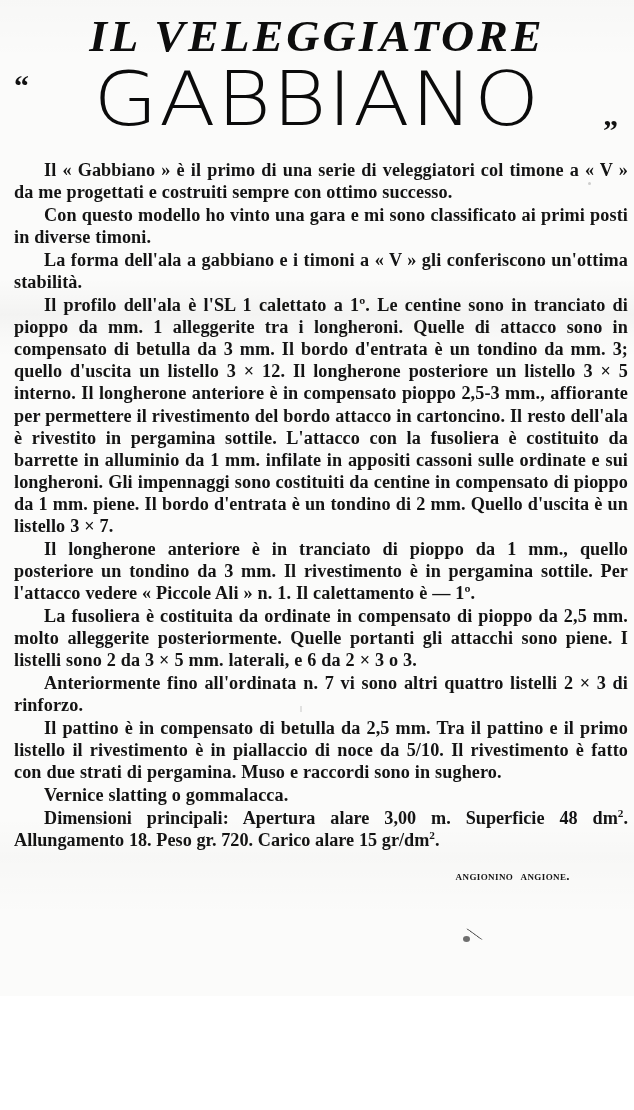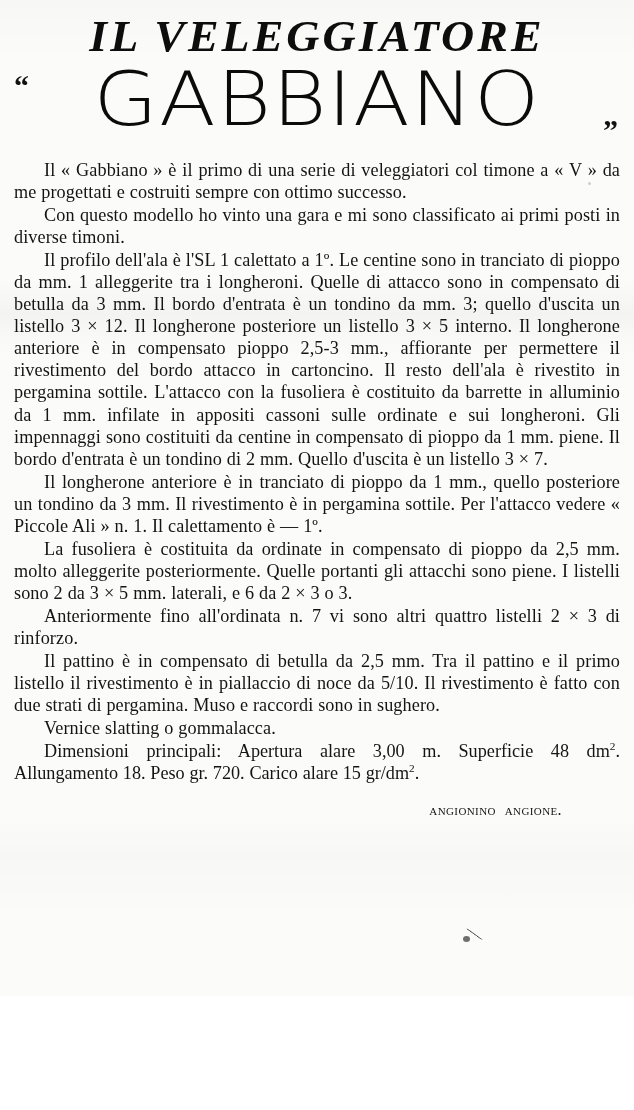--- a/index.html
+++ b/index.html
@@ -74,21 +74,22 @@
     font-weight: 700;
     font-size: 30px;
     color: #111;
     line-height: 1;
   }
   .quote-open { left: 14px; top: 8px; }
   .quote-close { right: 16px; top: 52px; }
 
   
   .body-text {
-    padding: 10px 14px 0 14px;
+    padding: 10px 6px 0 14px;
+    font-weight: bold;
   }
   p.para {
     margin: 0 0 1px 0;
     text-indent: 30px;
     text-align: justify;
     text-align-last: left;
     font-size: 18.2px;
     line-height: 22.05px;
     letter-spacing: 0.1px;
     word-spacing: 0.2px;
@@ -97,21 +98,21 @@
   p.para.tight { letter-spacing: 0px; }
   sup.unit {
     font-size: 0.62em;
     vertical-align: super;
     line-height: 0;
   }
   .signature {
     margin-top: 17px;
     text-align: right;
     padding-right: 58px;
-    font-size: 16px;
+    font-size: 13px;
     letter-spacing: 0.4px;
   }
   .signature .sc {
     font-variant: small-caps;
     text-transform: lowercase;
   }
   .signature .sc::first-letter { font-size: 1em; }
 
   
   .smudge {
@@ -151,20 +152,21 @@
     <div class="title-line2-wrap">
       <span class="quote-open">“</span>
       <div class="title-line2">GABBIANO</div>
       <span class="quote-close">”</span>
     </div>
   </div>
 
   <div class="body-text">
     <p class="para">Il « Gabbiano » è il primo di una serie di veleggiatori col timone a « V » da me progettati e costruiti sempre con ottimo successo.</p>
     <p class="para">Con questo modello ho vinto una gara e mi sono classificato ai primi posti in diverse timoni.</p>
+    <p class="para">La forma dell'ala a gabbiano e i timoni a « V » gli conferiscono un'ottima stabilità.</p>
     <p class="para">Il profilo dell'ala è l'SL 1 calettato a 1º. Le centine sono in tranciato di pioppo da mm. 1 alleggerite tra i longheroni. Quelle di attacco sono in compensato di betulla da 3 mm. Il bordo d'entrata è un tondino da mm. 3; quello d'uscita un listello 3 × 12. Il longherone posteriore un listello 3 × 5 interno. Il longherone anteriore è in compensato pioppo 2,5-3 mm., affiorante per permettere il rivestimento del bordo attacco in cartoncino. Il resto dell'ala è rivestito in pergamina sottile. L'attacco con la fusoliera è costituito da barrette in alluminio da 1 mm. infilate in appositi cassoni sulle ordinate e sui longheroni. Gli impennaggi sono costituiti da centine in compensato di pioppo da 1 mm. piene. Il bordo d'entrata è un tondino di 2 mm. Quello d'uscita è un listello 3 × 7.</p>
     <p class="para">Il longherone anteriore è in tranciato di pioppo da 1 mm., quello posteriore un tondino da 3 mm. Il rivestimento è in pergamina sottile. Per l'attacco vedere « Piccole Ali » n. 1. Il calettamento è — 1º.</p>
     <p class="para">La fusoliera è costituita da ordinate in compensato di pioppo da 2,5 mm. molto alleggerite posteriormente. Quelle portanti gli attacchi sono piene. I listelli sono 2 da 3 × 5 mm. laterali, e 6 da 2 × 3 o 3.</p>
     <p class="para">Anteriormente fino all'ordinata n. 7 vi sono altri quattro listelli 2 × 3 di rinforzo.</p>
     <p class="para">Il pattino è in compensato di betulla da 2,5 mm. Tra il pattino e il primo listello il rivestimento è in piallaccio di noce da 5/10. Il rivestimento è fatto con due strati di pergamina. Muso e raccordi sono in sughero.</p>
     <p class="para">Vernice slatting o gommalacca.</p>
 
     <p class="para tight"><span>Dimensioni principali: Apertura alare 3,00 m. Superficie 48 dm</span><sup class="unit">2</sup><span>. Allungamento 18. Peso gr. 720. Carico alare 15 gr/dm</span><sup class="unit">2</sup><span>.</span></p>
 
 

